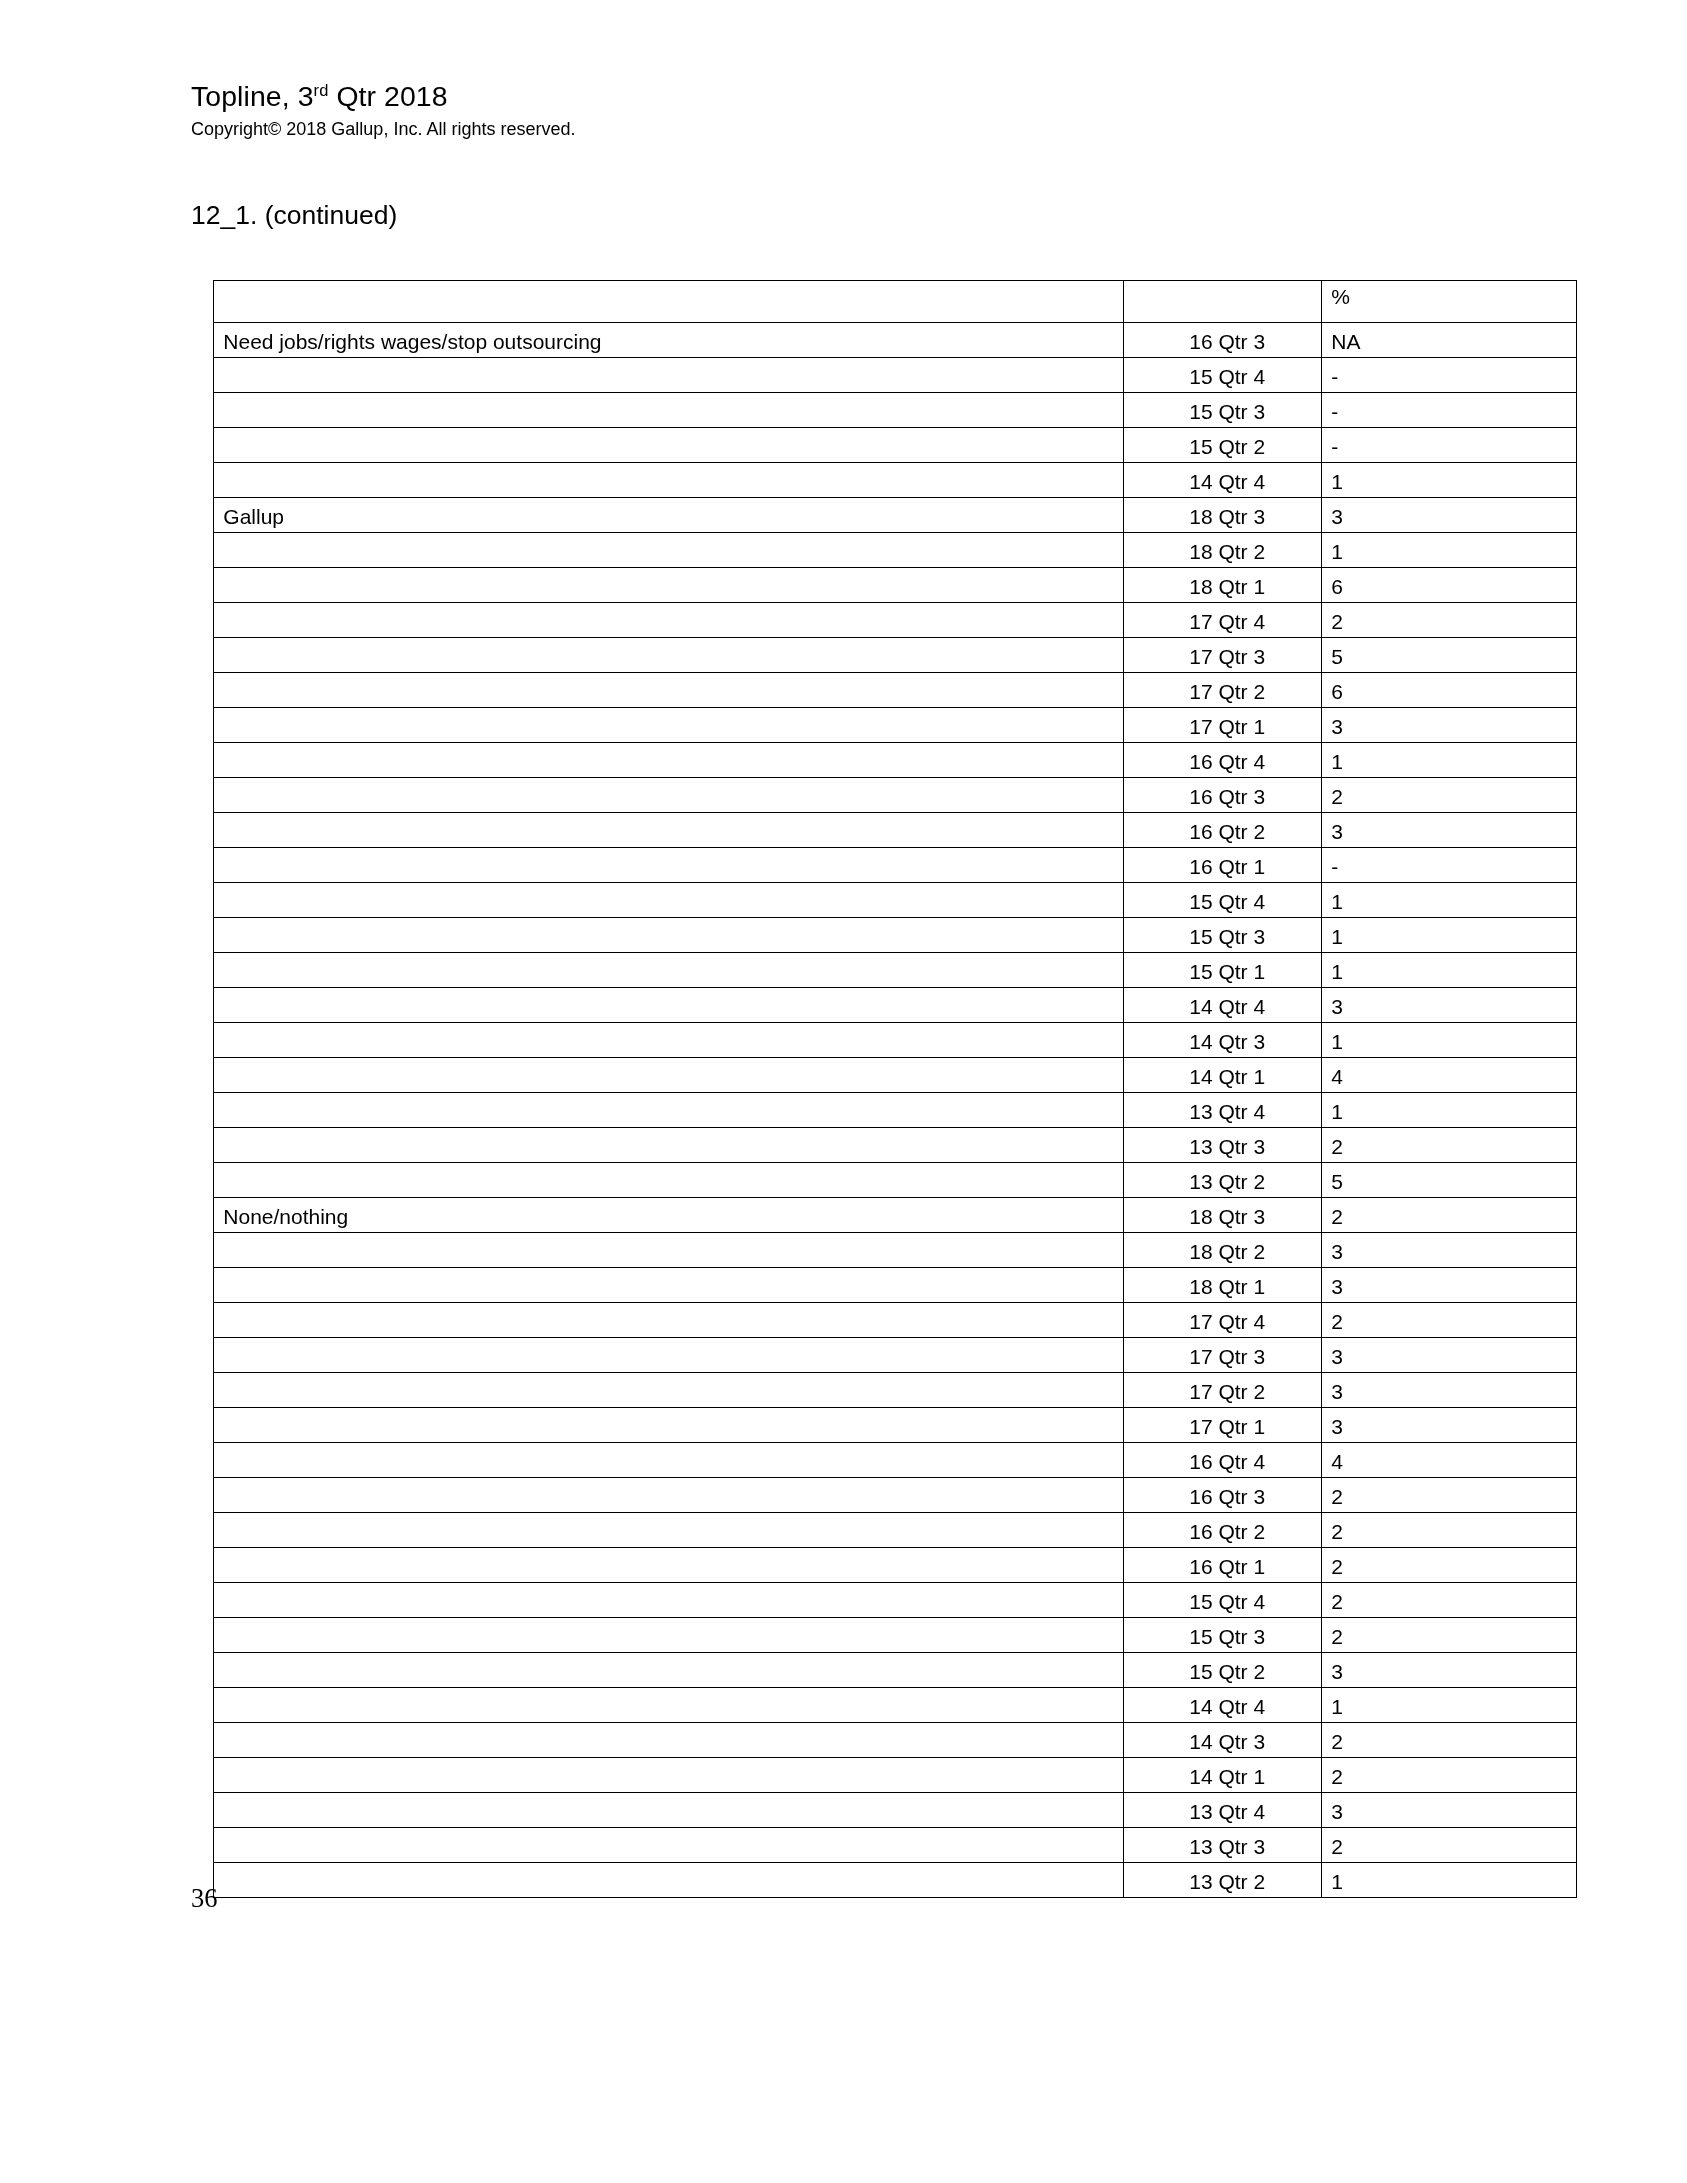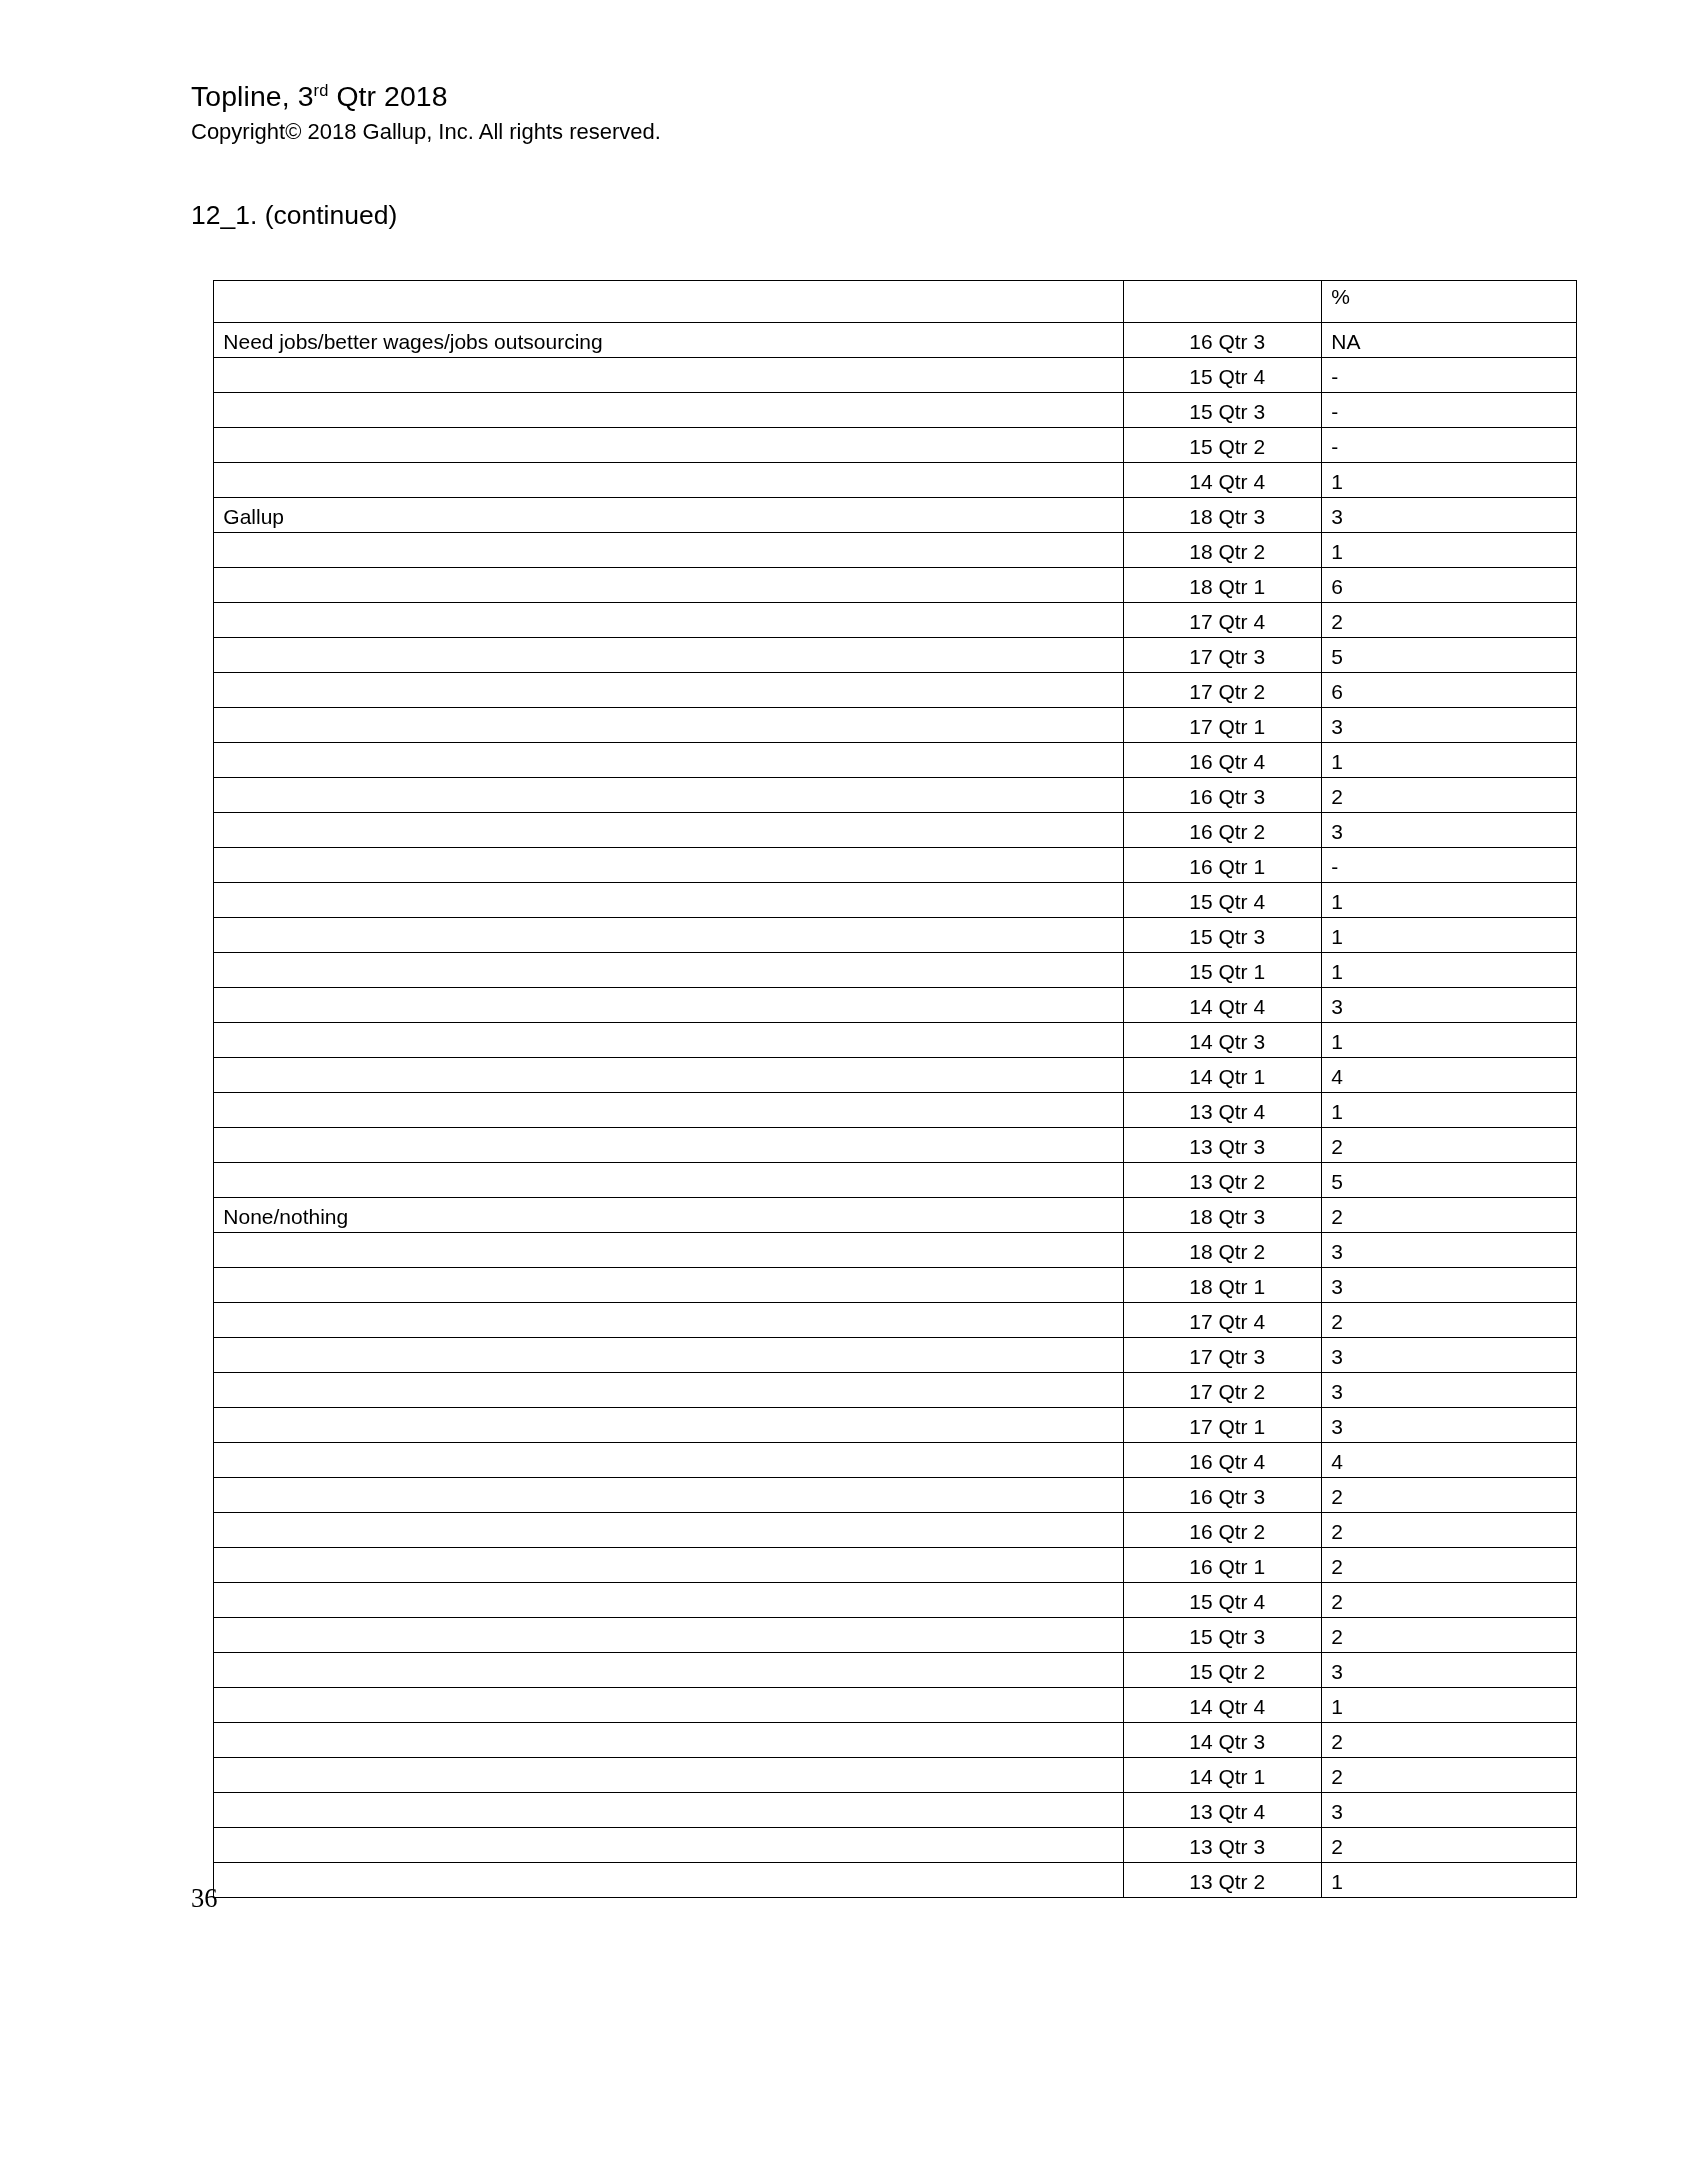--- a/index.html
+++ b/index.html
@@ -38,21 +38,21 @@
     line-height: 1.12;
     letter-spacing: 0.1px;
     white-space: nowrap;
   }
   .doc-title sup {
     font-size: 0.58em;
     vertical-align: super;
     line-height: 0;
   }
   .doc-copyright {
-    font-size: 22px;
+    font-size: 18px;
     line-height: 1.2;
     margin-top: 6.6px;
     white-space: nowrap;
   }
   .section-title {
     position: absolute;
     left: 191px;
     top: 200px;
     font-size: 26.5px;
     white-space: nowrap;
@@ -132,21 +132,21 @@
         <col class="c-period">
         <col class="c-total">
       </colgroup>
       <tbody>
         <tr class="hdr-pct">
           <td class="cell-label"></td>
           <td class="cell-period"></td>
           <td class="cell-total">%</td>
         </tr>
       <tr class="data">
-            <td class="cell-label">Need jobs/better wages/jobs outsourcing</td>
+            <td class="cell-label">Need jobs/rights wages/stop outsourcing</td>
             <td class="cell-period">16 Qtr 3</td>
             <td class="cell-total">NA</td>
           </tr>
           <tr class="data">
             <td class="cell-label"></td>
             <td class="cell-period">15 Qtr 4</td>
             <td class="cell-total">-</td>
           </tr>
           <tr class="data">
             <td class="cell-label"></td>

